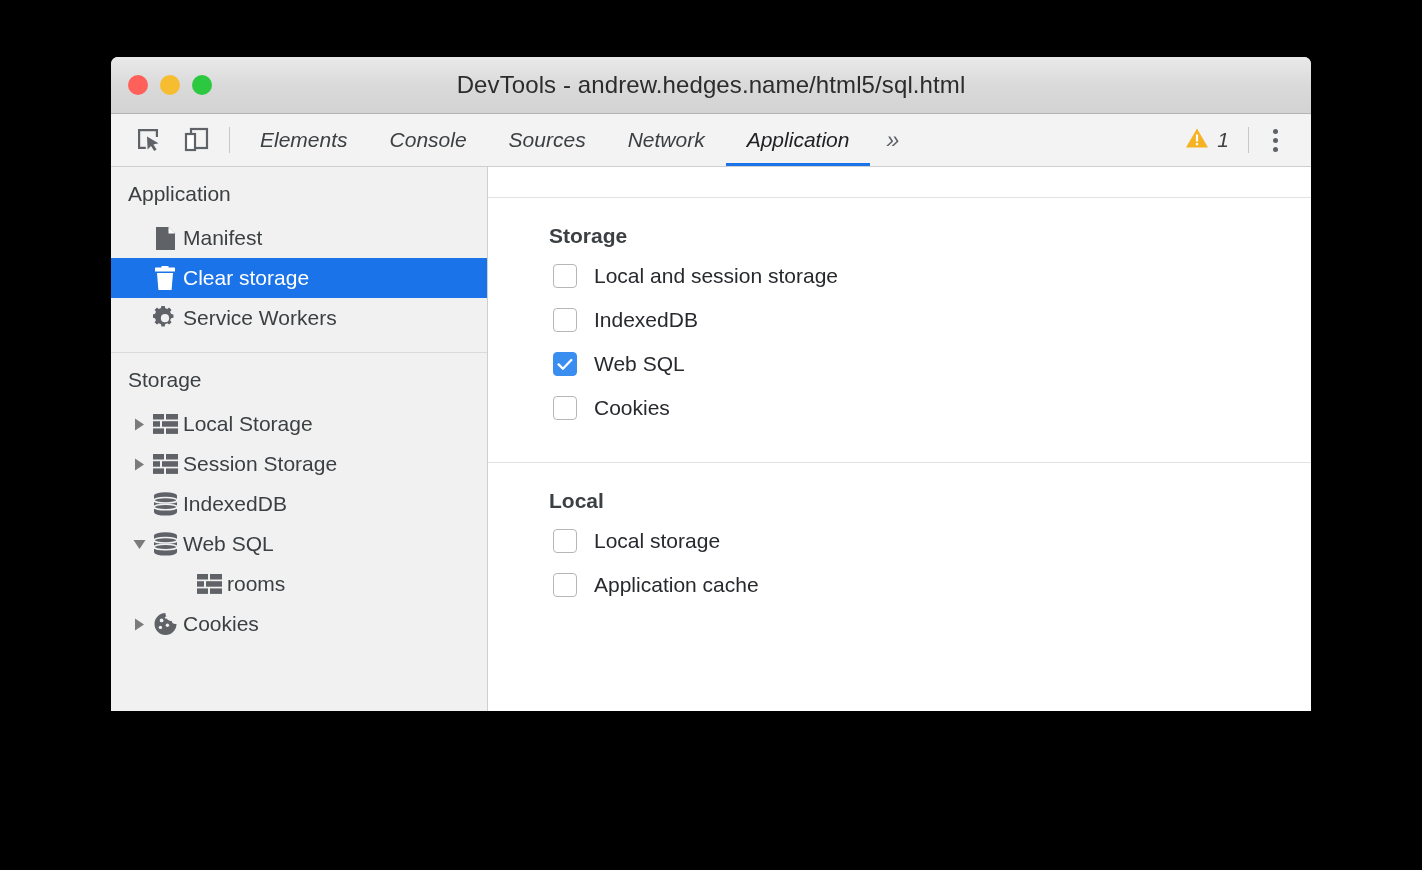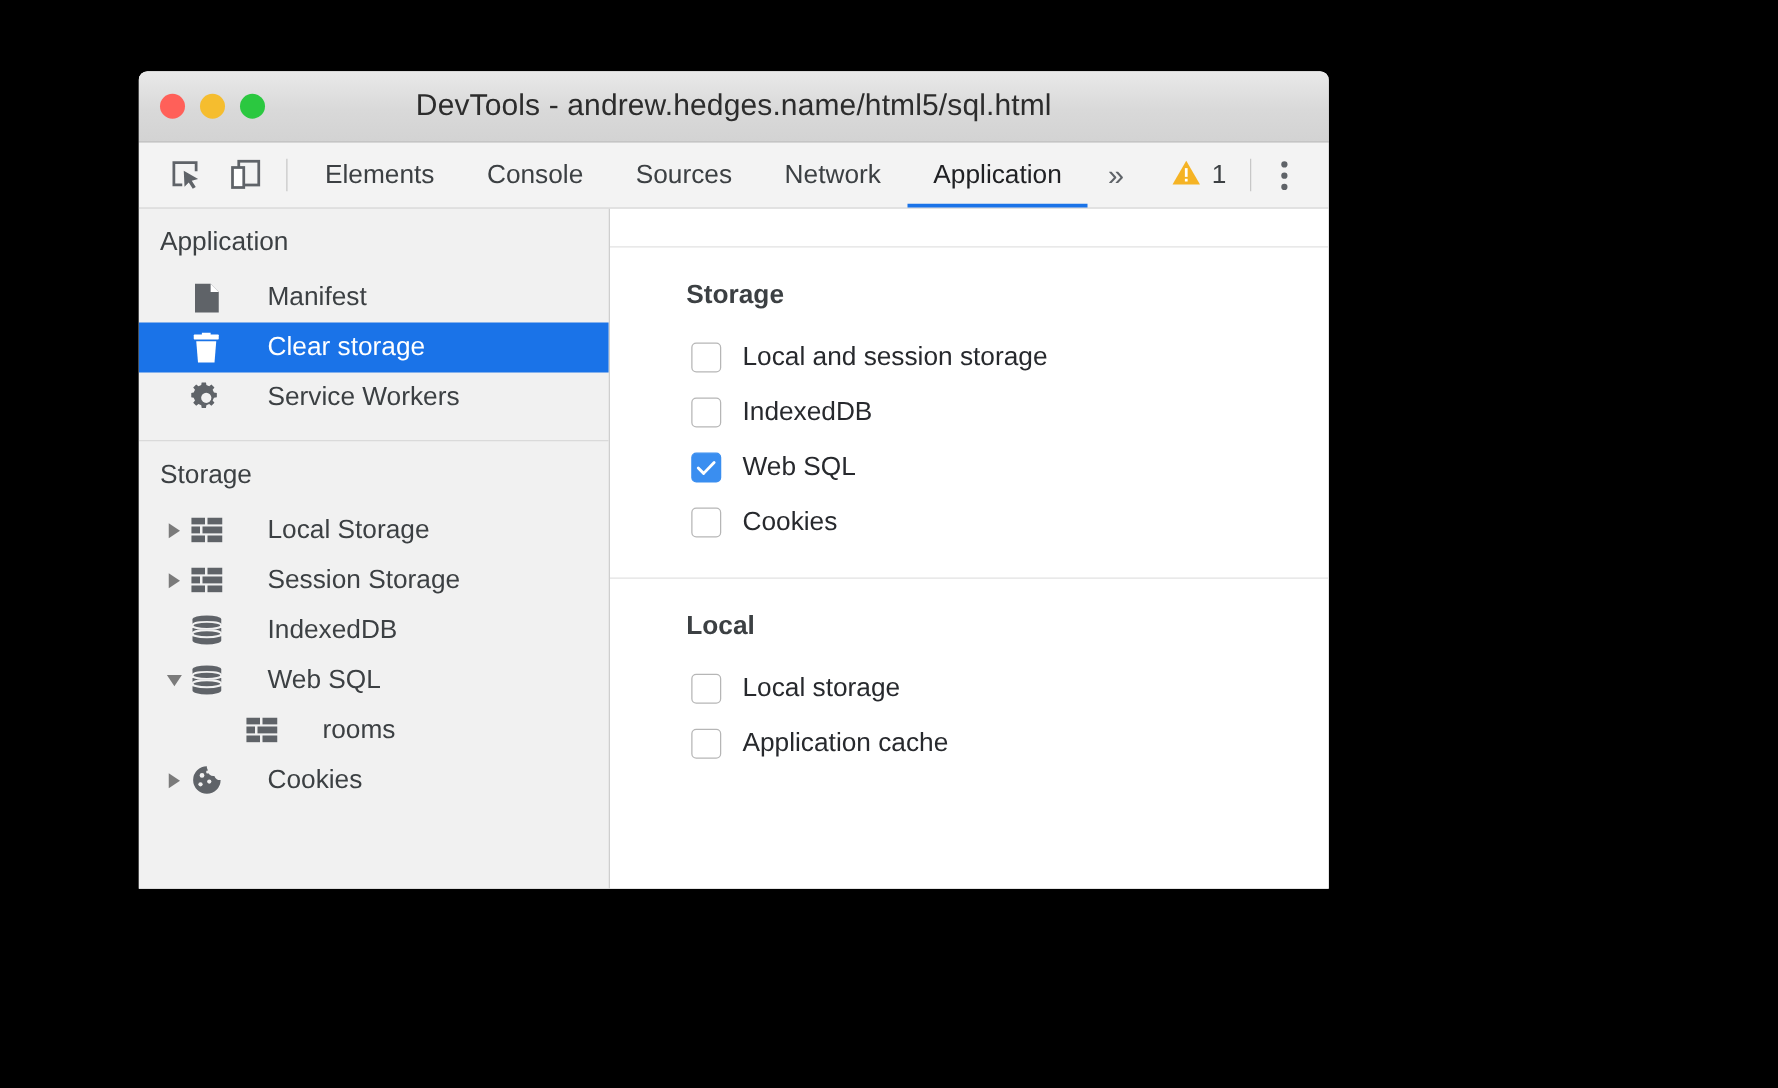--- a/index.html
+++ b/index.html
@@ -8,21 +8,21 @@
     background: #000000;
     font-family: "Liberation Sans", sans-serif;
     overflow: hidden;
   }
   #stage { position: relative; width: 1422px; height: 870px; }
 
   
   .window {
     position: absolute;
     left: 111px; top: 57px;
-    width: 952px; height: 654px;
+    width: 1200px; height: 654px;
     background: #ffffff;
     border-radius: 7px 7px 0 0;
     overflow: hidden;
     box-shadow: 0 0 0 1px rgba(0,0,0,0.22);
   }
 
   
   .titlebar {
     position: relative;
     height: 57px;
@@ -42,20 +42,21 @@
     pointer-events: none;
   }
 
   
   .toolbar {
     height: 53px;
     background: #f3f3f3;
     border-bottom: 1px solid #cfcfcf;
     display: flex; align-items: stretch;
     padding-left: 14px;
+    font-style: italic;
   }
   .tb-icon {
     width: 47px; display: flex; align-items: center; justify-content: center;
     cursor: pointer;
   }
   .tb-sep {
     width: 1px; background: #c7c7c7;
     margin: 13px 9px 13px 10px;
   }
   .tabs { display: flex; align-items: stretch; }
@@ -107,35 +108,35 @@
   .tree-row.selected { background: #1a73e8; color: #ffffff; }
   .tree-row .arrow {
     width: 22px; flex: 0 0 22px;
     display: flex; align-items: center; justify-content: center;
   }
   .tree-row .ico {
     width: 30px; flex: 0 0 30px;
     display: flex; align-items: center; justify-content: center;
     margin-right: 3px;
   }
-  .tree-row .lbl { white-space: nowrap; margin-left: 31px; }
+  .tree-row .lbl { white-space: nowrap; }
   .indent-1 { padding-left: 39px; }
   .indent-3 { padding-left: 83px; }
 
   
   .main { flex: 1; background: #ffffff; overflow: hidden; }
   .main-strip { height: 31px; border-bottom: 1px solid #e2e2e2; }
   .panel-section { padding: 26px 0 22px 0; }
   .panel-section + .panel-section { border-top: 1px solid #e2e2e2; }
   .panel-title {
     font-size: 21px; font-weight: bold; color: #3c4043;
     padding-left: 61px; margin-bottom: 16px;
   }
   .cb-row {
-    display: flex; align-items: center;
+    display: flex; 
     height: 44px; padding-left: 65px;
     cursor: pointer;
   }
   .cb-box {
     width: 24px; height: 24px; flex: 0 0 24px;
     border: 1px solid #b6b6b6; border-radius: 4px;
     background: #ffffff;
     margin-right: 17px;
     display: flex; align-items: center; justify-content: center;
   }

